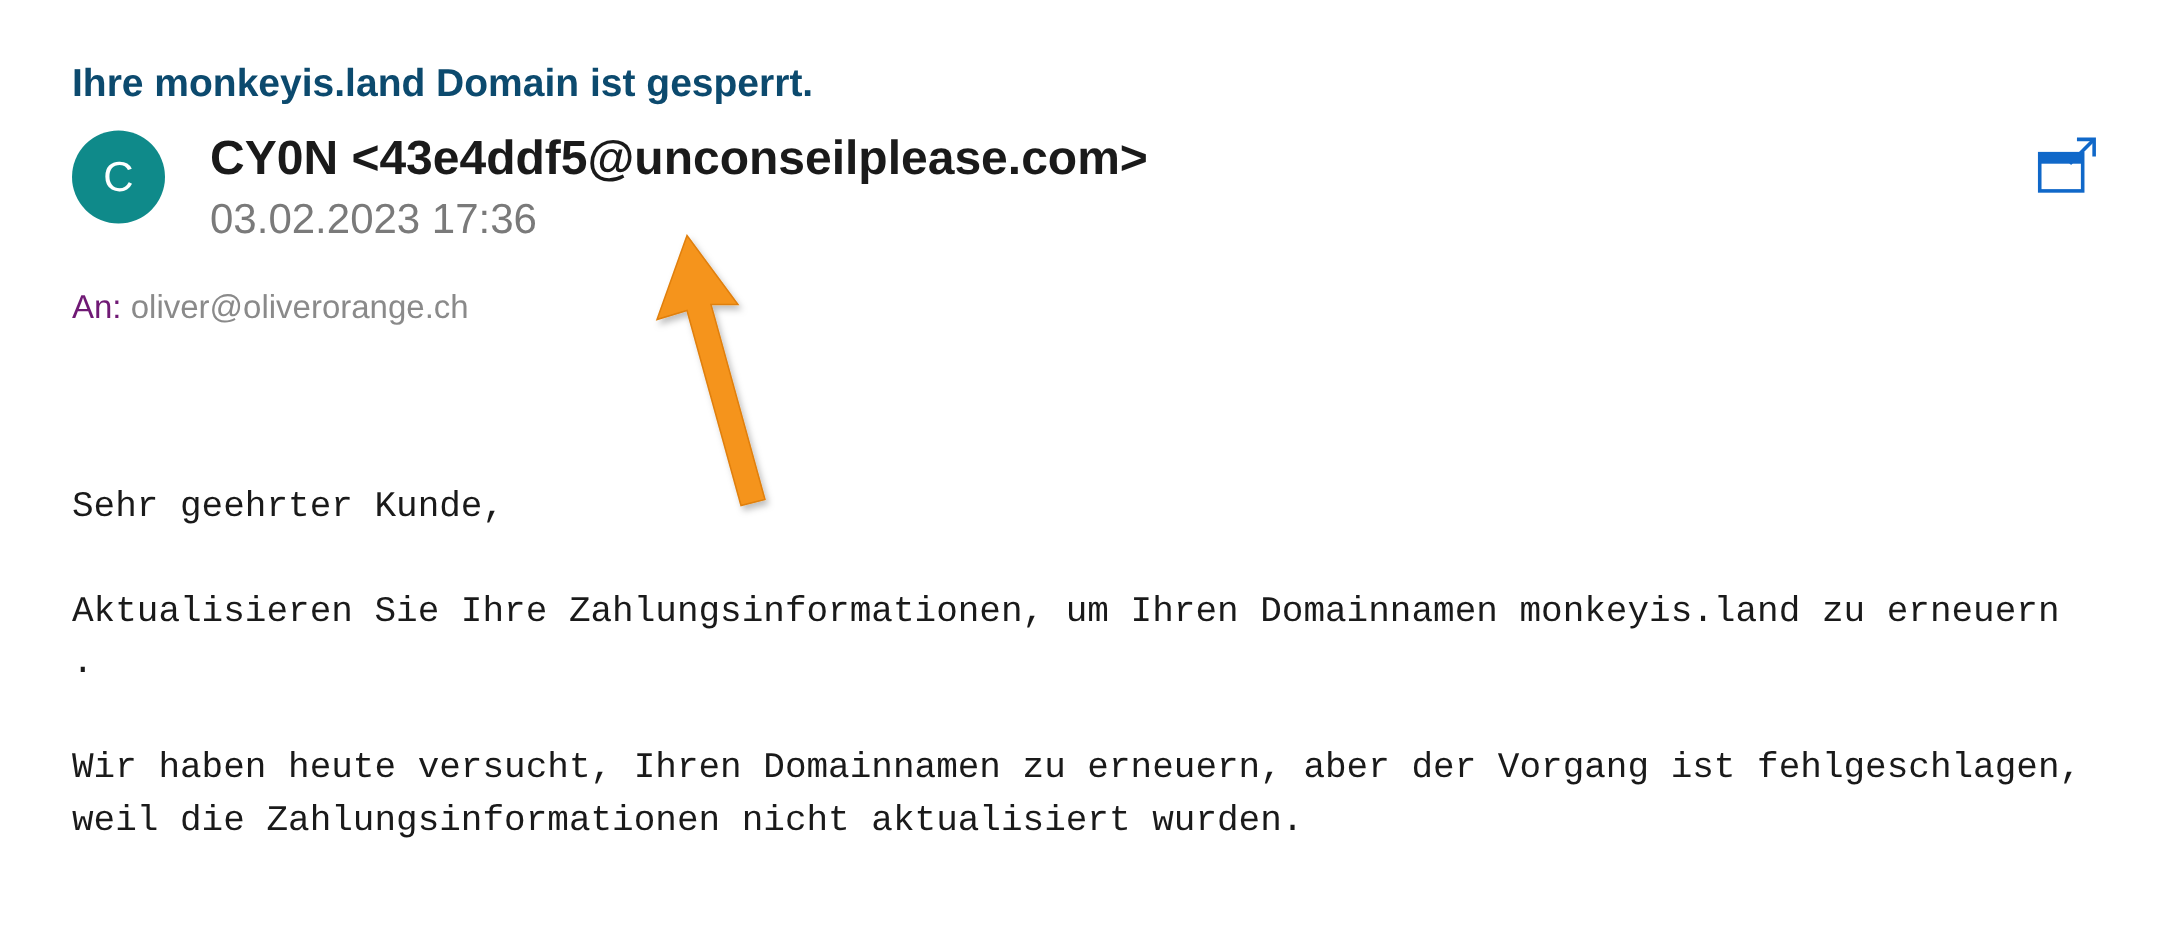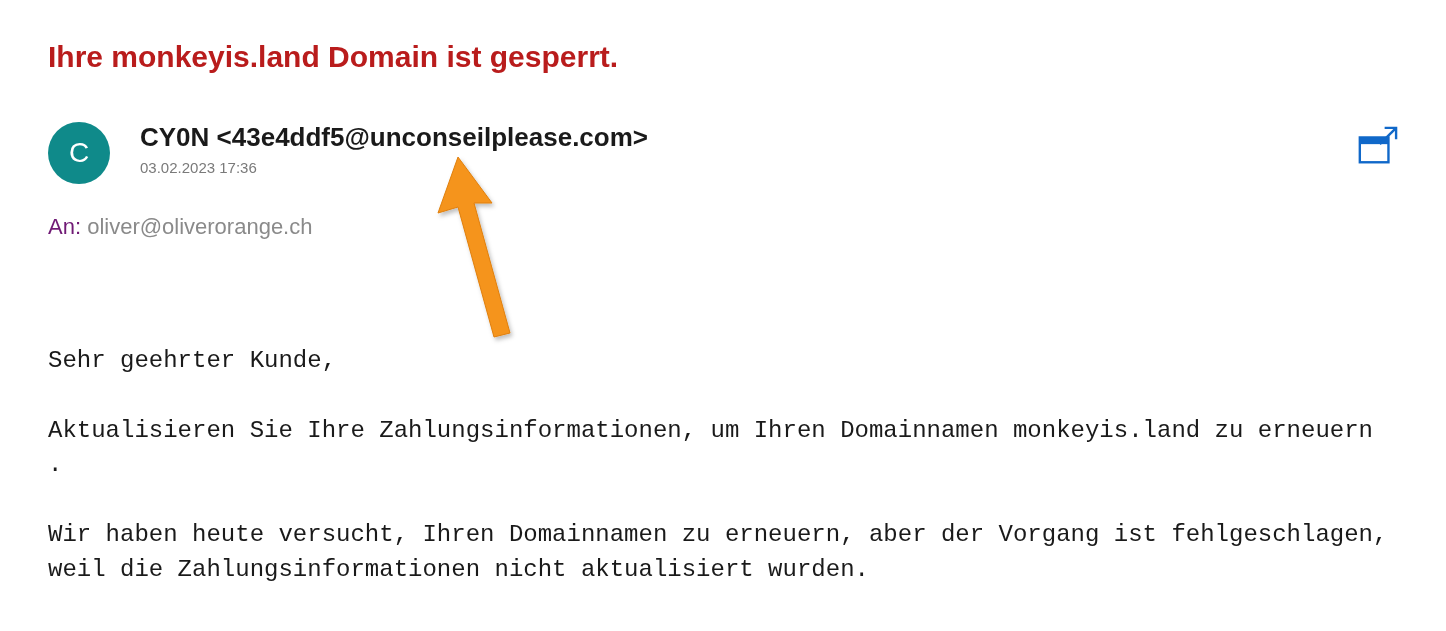--- a/index.html
+++ b/index.html
@@ -9,24 +9,24 @@
     }
     body {
       font-family: 'Segoe UI', Tahoma, Geneva, Verdana, sans-serif;
       background: #ffffff;
       padding: 40px 48px;
       width: 1446px;
       height: 631px;
       position: relative;
     }
     .subject {
-      font-size: 30px;
+      font-size: 26px;
       font-weight: 600;
-      color: #b91c1c;
-      margin-bottom: 48px;
+      color: #0c4a6e;
+      margin-bottom: 16px;
     }
     .header-row {
       display: flex;
       align-items: flex-start;
       position: relative;
     }
     .avatar {
       width: 62px;
       height: 62px;
       border-radius: 50%;
@@ -38,27 +38,27 @@
       font-size: 28px;
       font-weight: 400;
       margin-right: 30px;
       flex-shrink: 0;
     }
     .header-info {
       flex: 1;
       padding-top: 0px;
     }
     .sender {
-      font-size: 26px;
+      font-size: 32px;
       font-weight: 600;
       color: #1a1a1a;
       margin-bottom: 6px;
     }
     .timestamp {
-      font-size: 15px;
+      font-size: 28px;
       color: #7a7a7a;
       font-weight: 400;
     }
     .open-external {
       position: absolute;
       right: 0;
       top: 4px;
       width: 42px;
       height: 42px;
       cursor: pointer;

